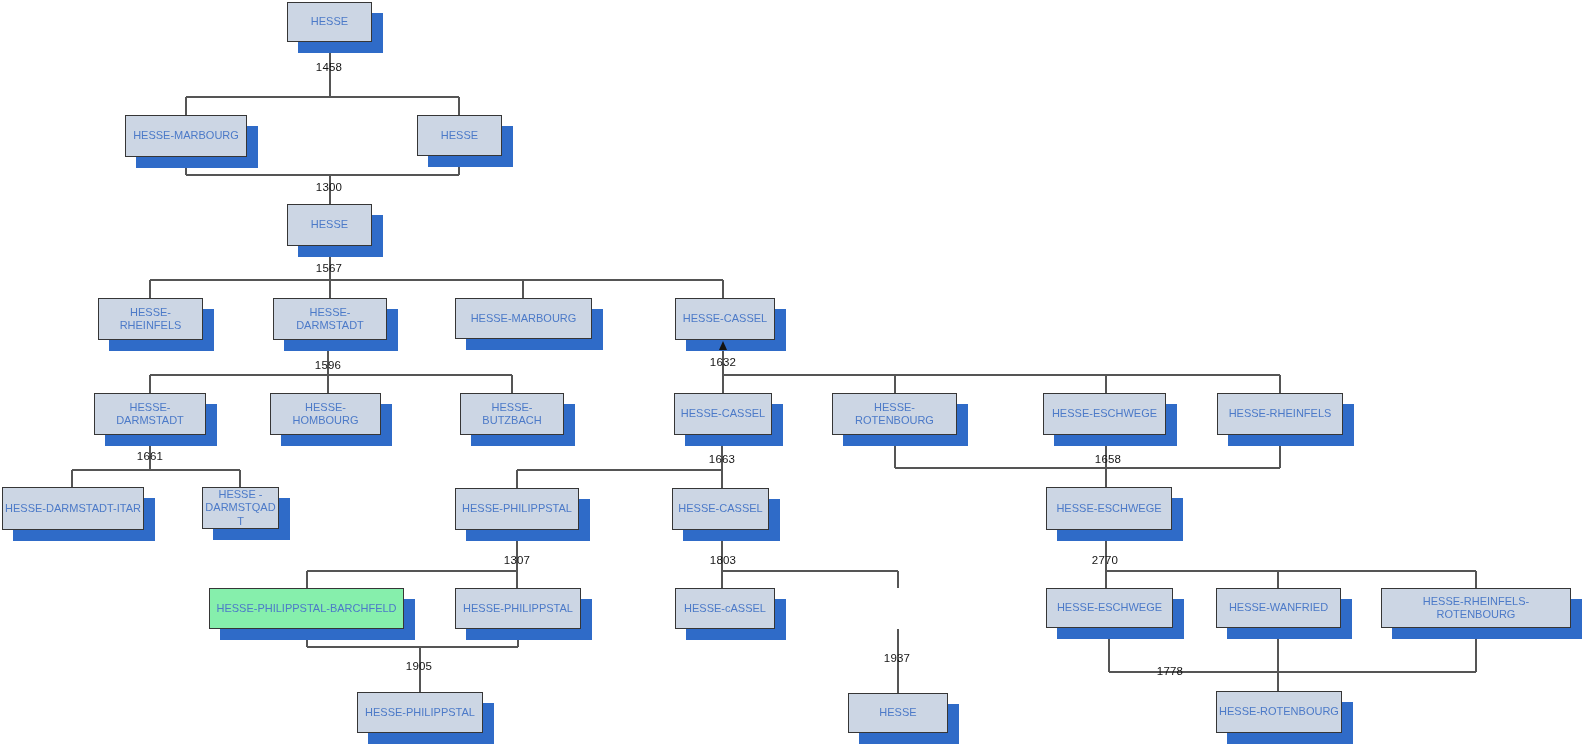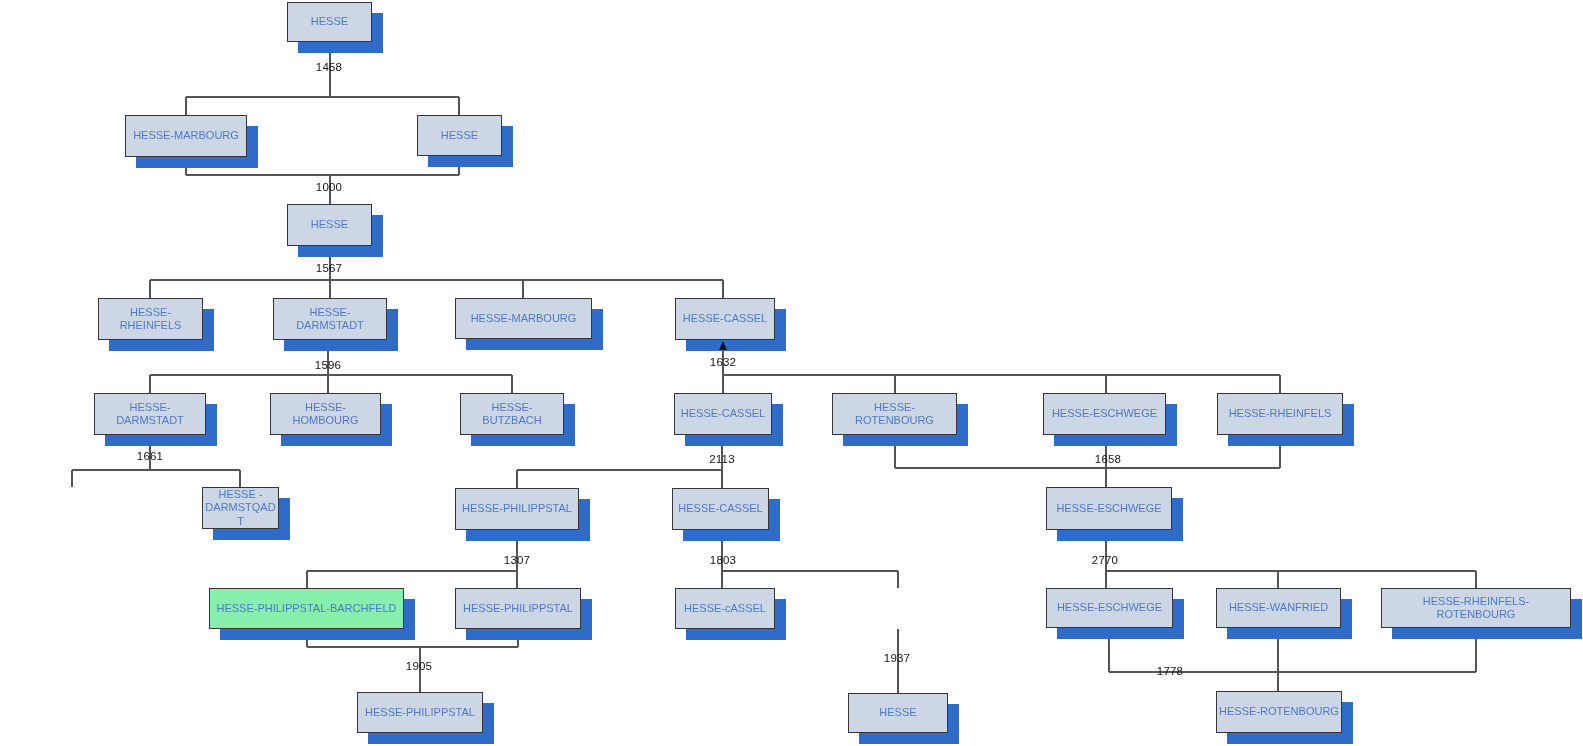--- a/index.html
+++ b/index.html
@@ -111,20 +111,23 @@
     </div>
     <div class="node" style="left: 832px; top: 393px; width: 125px; height: 42px; background: rgb(204, 214, 228); border-color: rgb(54, 54, 54); box-shadow: rgb(47, 107, 200) 11px 11px 0px 0px;">
       <span style="color: rgb(76, 122, 200);">HESSE-ROTENBOURG</span>
     </div>
     <div class="node" style="left: 1043px; top: 393px; width: 123px; height: 42px; background: rgb(204, 214, 228); border-color: rgb(54, 54, 54); box-shadow: rgb(47, 107, 200) 11px 11px 0px 0px;">
       <span style="color: rgb(76, 122, 200);">HESSE-ESCHWEGE</span>
     </div>
     <div class="node" style="left: 1217px; top: 393px; width: 126px; height: 42px; background: rgb(204, 214, 228); border-color: rgb(54, 54, 54); box-shadow: rgb(47, 107, 200) 11px 11px 0px 0px;">
       <span style="color: rgb(76, 122, 200);">HESSE-RHEINFELS</span>
     </div>
+    <div class="node" style="left: 2px; top: 487px; width: 142px; height: 43px; background: rgb(204, 214, 228); border-color: rgb(54, 54, 54); box-shadow: rgb(47, 107, 200) 11px 11px 0px 0px;">
+      <span style="color: rgb(76, 122, 200);">HESSE-DARMSTADT-ITAR</span>
+    </div>
     <div class="node" style="left: 202px; top: 487px; width: 77px; height: 42px; background: rgb(204, 214, 228); border-color: rgb(54, 54, 54); box-shadow: rgb(47, 107, 200) 11px 11px 0px 0px;">
       <span style="color: rgb(76, 122, 200);">HESSE -
 DARMSTQAD
 T</span>
     </div>
     <div class="node" style="left: 455px; top: 488px; width: 124px; height: 42px; background: rgb(204, 214, 228); border-color: rgb(54, 54, 54); box-shadow: rgb(47, 107, 200) 11px 11px 0px 0px;">
       <span style="color: rgb(76, 122, 200);">HESSE-PHILIPPSTAL</span>
     </div>
     <div class="node" style="left: 672px; top: 488px; width: 97px; height: 42px; background: rgb(204, 214, 228); border-color: rgb(54, 54, 54); box-shadow: rgb(47, 107, 200) 11px 11px 0px 0px;">
       <span style="color: rgb(76, 122, 200);">HESSE-CASSEL</span>
@@ -153,26 +156,26 @@
     <div class="node" style="left: 357px; top: 692px; width: 126px; height: 41px; background: rgb(204, 214, 228); border-color: rgb(54, 54, 54); box-shadow: rgb(47, 107, 200) 11px 11px 0px 0px;">
       <span style="color: rgb(76, 122, 200);">HESSE-PHILIPPSTAL</span>
     </div>
     <div class="node" style="left: 848px; top: 693px; width: 100px; height: 40px; background: rgb(204, 214, 228); border-color: rgb(54, 54, 54); box-shadow: rgb(47, 107, 200) 11px 11px 0px 0px;">
       <span style="color: rgb(76, 122, 200);">HESSE</span>
     </div>
     <div class="node" style="left: 1216px; top: 691px; width: 126px; height: 42px; background: rgb(204, 214, 228); border-color: rgb(54, 54, 54); box-shadow: rgb(47, 107, 200) 11px 11px 0px 0px;">
       <span style="color: rgb(76, 122, 200);">HESSE-ROTENBOURG</span>
     </div>
     <div class="year" style="left: 329px; top: 67px; color: rgb(20, 20, 20);">1458</div>
-    <div class="year" style="left: 329px; top: 187px; color: rgb(20, 20, 20);">1000</div>
+    <div class="year" style="left: 329px; top: 187px; color: rgb(20, 20, 20);">1300</div>
     <div class="year" style="left: 329px; top: 268px; color: rgb(20, 20, 20);">1567</div>
     <div class="year" style="left: 328px; top: 365px; color: rgb(20, 20, 20);">1596</div>
     <div class="year" style="left: 723px; top: 362px; color: rgb(20, 20, 20);">1632</div>
     <div class="year" style="left: 150px; top: 456px; color: rgb(20, 20, 20);">1661</div>
-    <div class="year" style="left: 722px; top: 459px; color: rgb(20, 20, 20);">2113</div>
+    <div class="year" style="left: 722px; top: 459px; color: rgb(20, 20, 20);">1663</div>
     <div class="year" style="left: 1108px; top: 459px; color: rgb(20, 20, 20);">1658</div>
     <div class="year" style="left: 517px; top: 560px; color: rgb(20, 20, 20);">1307</div>
     <div class="year" style="left: 723px; top: 560px; color: rgb(20, 20, 20);">1803</div>
     <div class="year" style="left: 1105px; top: 560px; color: rgb(20, 20, 20);">2770</div>
     <div class="year" style="left: 419px; top: 666px; color: rgb(20, 20, 20);">1905</div>
     <div class="year" style="left: 897px; top: 658px; color: rgb(20, 20, 20);">1937</div>
     <div class="year" style="left: 1170px; top: 671px; color: rgb(20, 20, 20);">1778</div>
   </div>
 
 </body></html>

